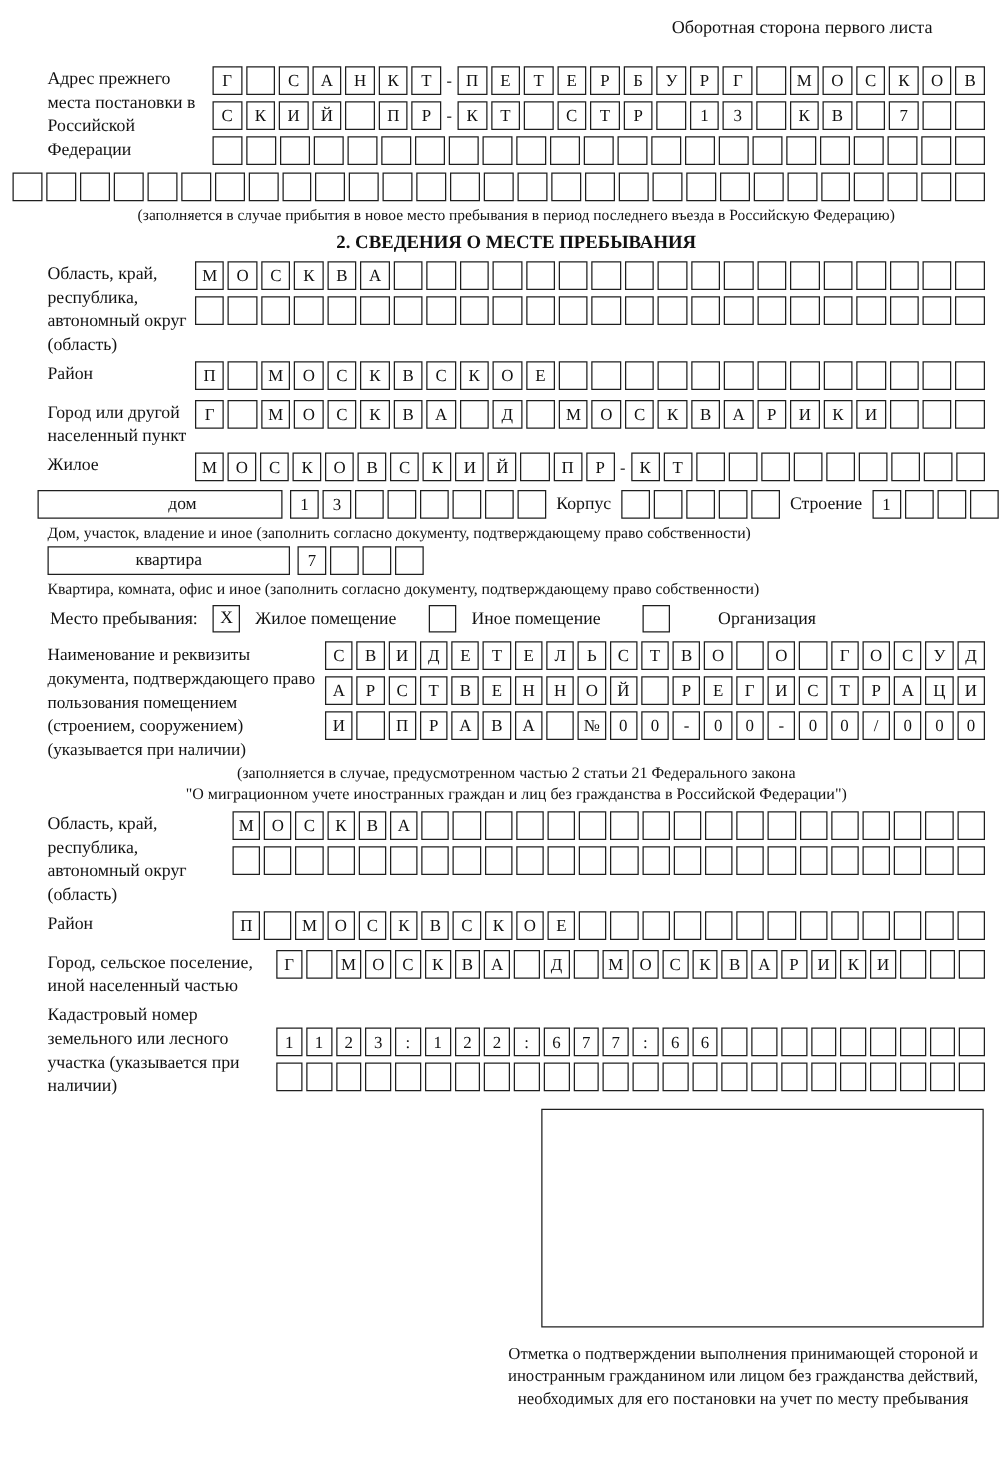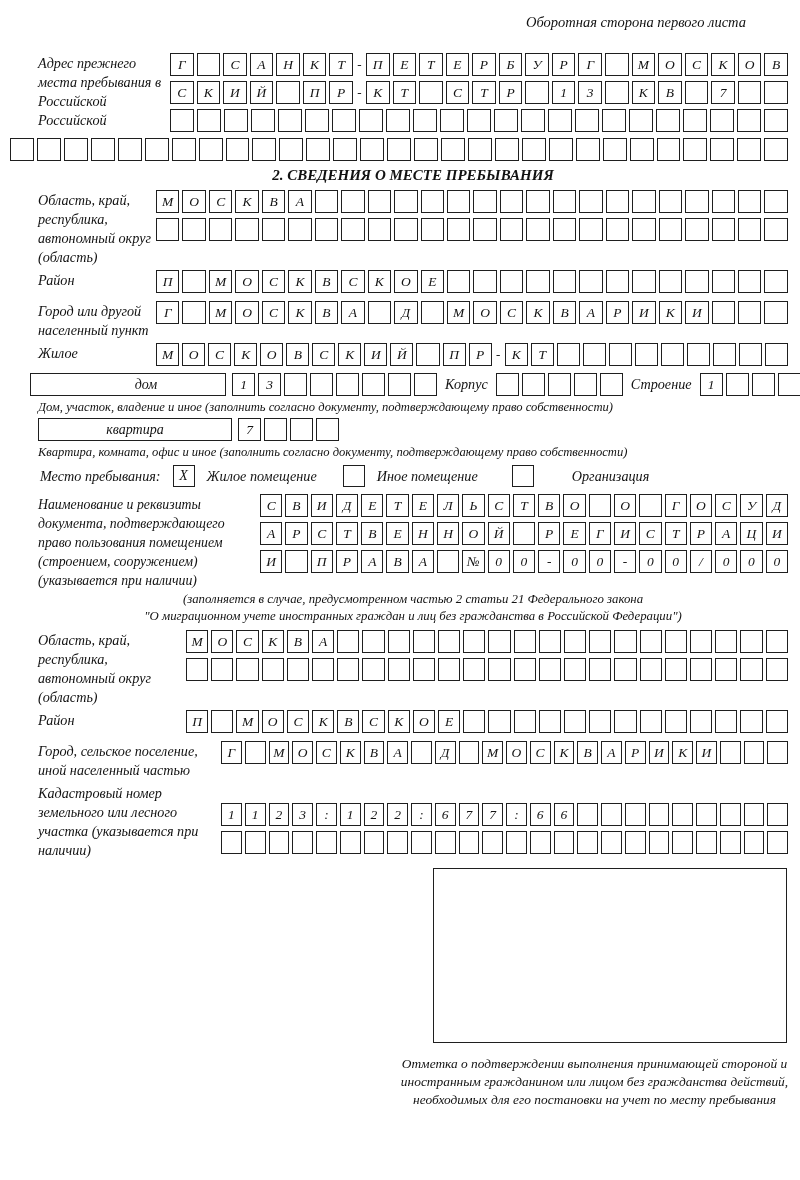--- a/index.html
+++ b/index.html
@@ -1,21 +1,21 @@
 <!DOCTYPE html>
 <html lang="ru"><head>
 <meta charset="utf-8">
 <style>
   html,body { margin:0; padding:0; }
   body {
     width:800px; height:1180px; background:#ffffff; color:#121212;
     font-family:"Liberation Serif","DejaVu Serif",serif;
     font-size:14px; position:relative; overflow:hidden;
   }
-  .page { padding:14px 12px 0 38px;font-style:italic; }
+  .page { padding:14px 12px 0 38px; }
 
   .header-note { text-align:right; padding-right:42px; font-size:14.5px; }
 
   
   .fieldblock { display:flex; align-items:flex-start; margin-top:3px; }
   .flabel { font-size:14.2px; line-height:19px; flex:0 0 auto; padding-top:1px; }
   .rows { flex:1 1 auto; min-width:0; }
 
   .boxrow { display:flex; gap:3px; margin-bottom:5px; }
   .cell {
@@ -66,21 +66,21 @@
   .confirm-note { text-align:center; font-size:13.4px; line-height:18px; margin-top:12px; }
 </style>
 </head>
 <body>
 
 <div class="page">
 
   <div class="header-note">Оборотная сторона первого листа</div>
 
   <div class="fieldblock" style="margin-top:22px;">
-    <div class="flabel w-s1">Адрес прежнего места пребывания в Российской Российской</div>
+    <div class="flabel w-s1">Адрес прежнего места постановки в Российской Федерации</div>
     <div class="rows">
       <div class="boxrow">
           <span class="cell">Г</span>
           <span class="cell"></span>
           <span class="cell">С</span>
           <span class="cell">А</span>
           <span class="cell">Н</span>
           <span class="cell">К</span>
           <span class="cell">Т</span>
           <span class="bsep">-</span>
@@ -178,20 +178,21 @@
       <span class="cell"></span>
       <span class="cell"></span>
       <span class="cell"></span>
       <span class="cell"></span>
       <span class="cell"></span>
       <span class="cell"></span>
       <span class="cell"></span>
       <span class="cell"></span>
       <span class="cell"></span>
     </div>
+  <div class="caption">(заполняется в случае прибытия в новое место пребывания в период последнего въезда в Российскую Федерацию)</div>
 
   <h2 class="secheader">2. СВЕДЕНИЯ О МЕСТЕ ПРЕБЫВАНИЯ</h2>
 
   <div class="fieldblock">
     <div class="flabel w-s2">Область, край, республика, автономный округ (область)</div>
     <div class="rows">
       <div class="boxrow">
           <span class="cell">М</span>
           <span class="cell">О</span>
           <span class="cell">С</span>

